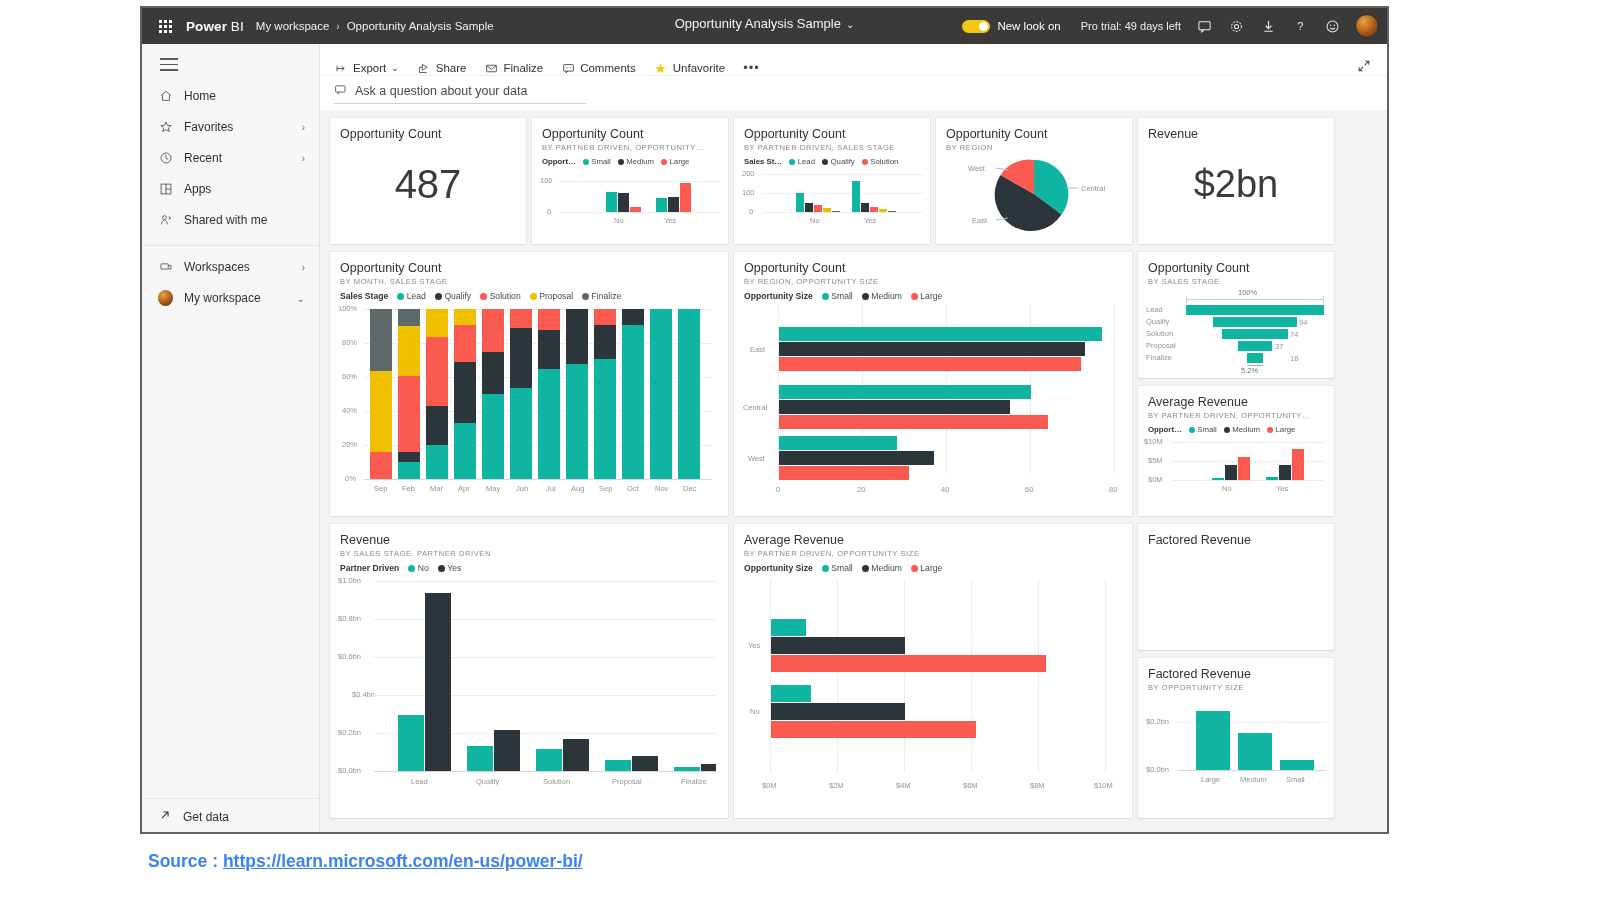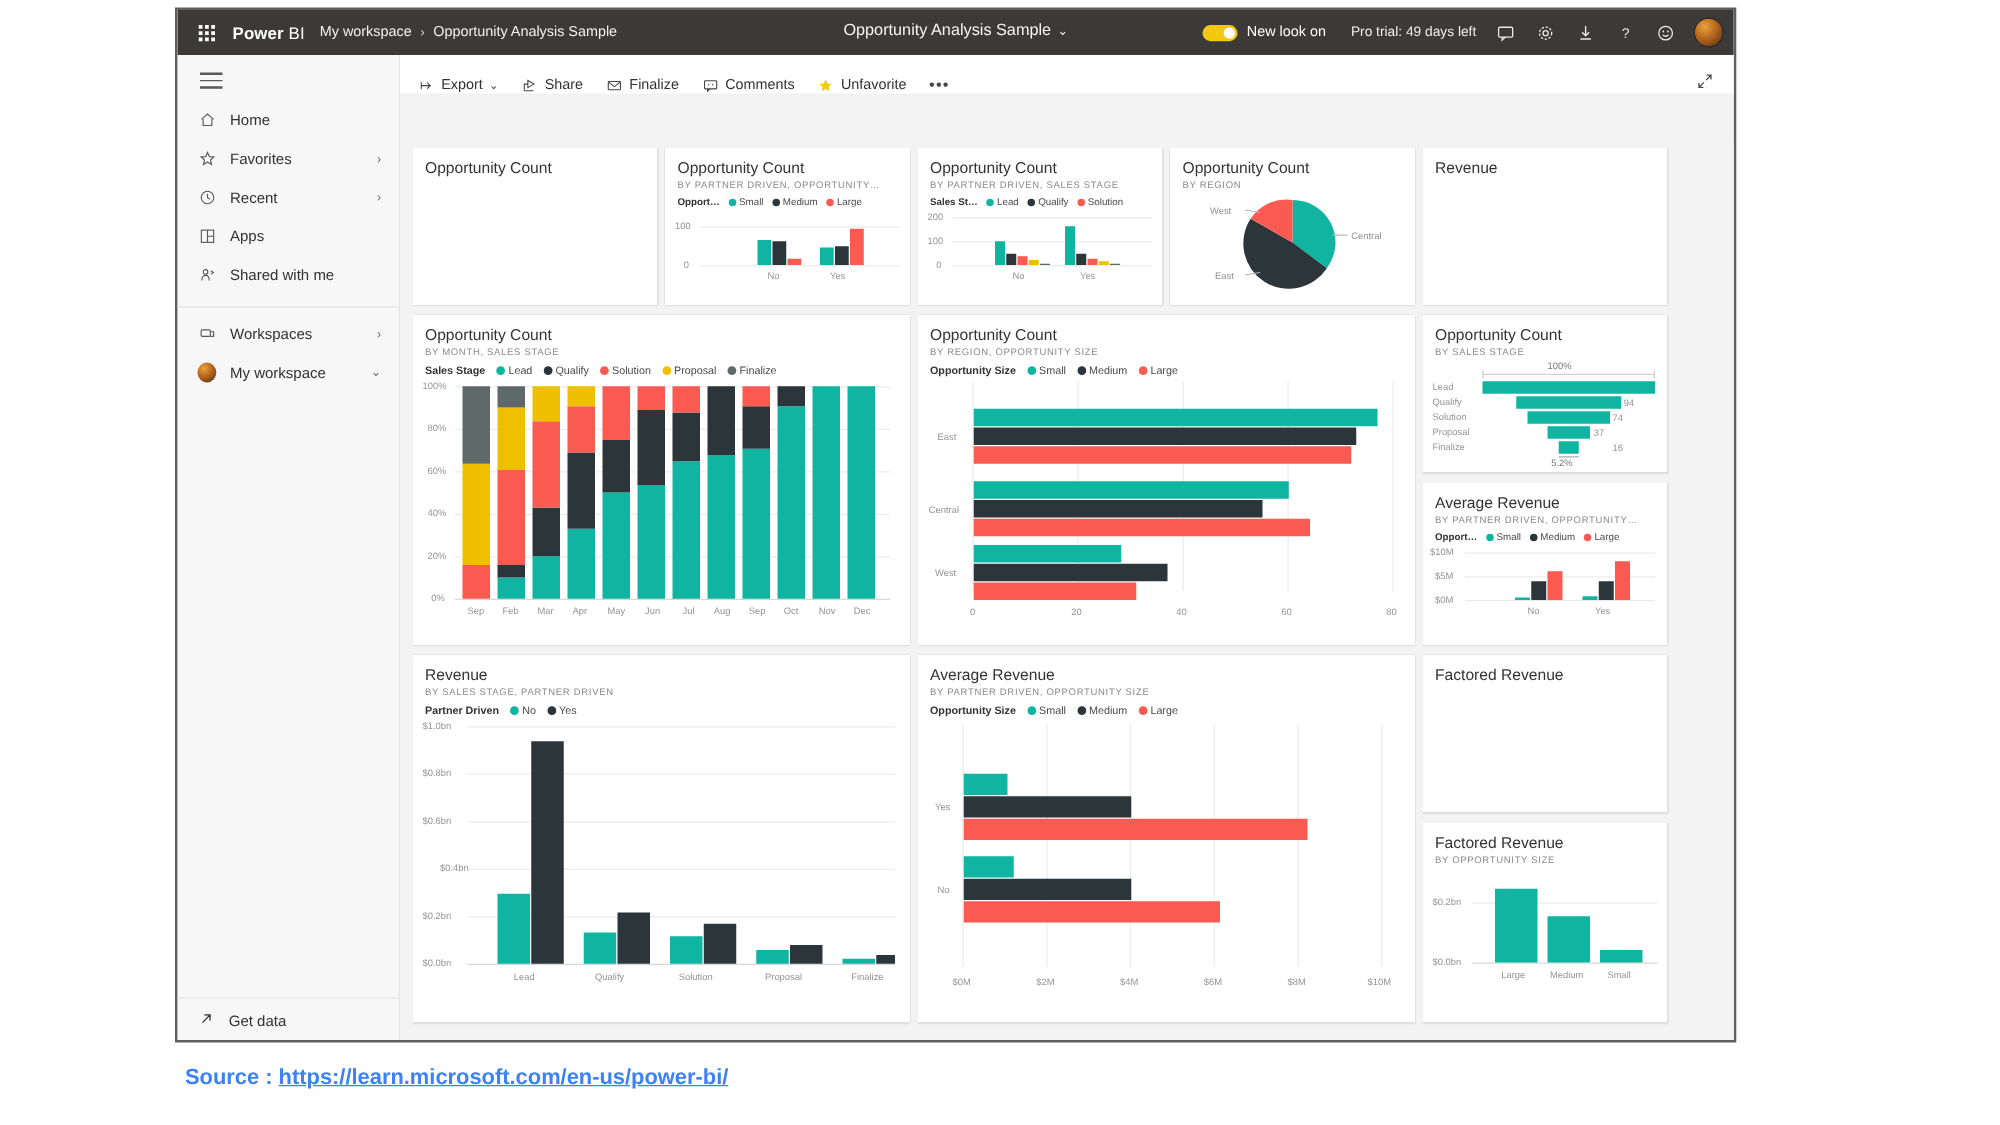--- a/index.html
+++ b/index.html
@@ -344,25 +344,37 @@
         <div class="cmd">
           <span class="dots">•••</span>
         </div>
         <span class="expand-btn">
           <svg width="14" height="14" viewBox="0 0 16 16">
               <path d="M9.5 2.5 L13.5 2.5 L13.5 6.5 M13.5 2.5 L9 7 M6.5 13.5 L2.5 13.5 L2.5 9.5 M2.5 13.5 L7 9" fill="none" stroke="currentColor" stroke-width="1.15"></path>
             </svg>
         </span>
       </div>
 
+      <div class="qabar">
+        <div class="qa-field">
+          <span class="cic" style="color:#5a5a5a">
+            <svg width="13" height="13" viewBox="0 0 16 16">
+                <rect x="2" y="3.5" width="11.5" height="7.6" rx=".9" fill="none" stroke="currentColor" stroke-width="1.1"></rect>
+                <path d="M4.6 11.1 L4.6 13.4 L7 11.1" fill="none" stroke="currentColor" stroke-width="1.1"></path>
+              </svg>
+          </span>
+          <span class="qa-text">Ask a question about your data</span>
+        </div>
+      </div>
 
       <div class="board">
 
         <div class="tile" style="left:10px; top:8px; width:196px; height:126px;">
           <div class="t-title">Opportunity Count</div>
+          <div class="bignum" style="height:86px; font-size:40px;">487</div>
         </div>
 
         <div class="tile" style="left:212px; top:8px; width:196px; height:126px;">
           <div class="t-title">Opportunity Count</div>
           <div class="t-sub">BY PARTNER DRIVEN, OPPORTUNITY…</div>
           <div class="legend">
             <span class="lab">Opport…</span>
             <span class="li">
                 <span class="dot" style="background:#0fb5a0"></span>
                 <span>Small</span>
@@ -450,20 +462,21 @@
               <line x1="72" y1="66" x2="60" y2="68" stroke="#b7b7b7" stroke-width="1"></line>
               <text x="36" y="71" font-size="7.5" fill="#8f8f8f" font-family="Liberation Sans, sans-serif">East</text>
               <line x1="72" y1="18" x2="60" y2="16" stroke="#b7b7b7" stroke-width="1"></line>
               <text x="32" y="19" font-size="7.5" fill="#8f8f8f" font-family="Liberation Sans, sans-serif">West</text>
             </svg>
           </div>
         </div>
 
         <div class="tile" style="left:818px; top:8px; width:196px; height:126px;">
           <div class="t-title">Revenue</div>
+          <div class="bignum" style="height:86px; font-size:38px;">$2bn</div>
         </div>
 
         <div class="tile" style="left:10px; top:142px; width:398px; height:264px;">
           <div class="t-title">Opportunity Count</div>
           <div class="t-sub">BY MONTH, SALES STAGE</div>
           <div class="legend big">
             <span class="lab">Sales Stage</span>
             <span class="li">
                 <span class="dot" style="background:#0fb5a0"></span>
                 <span>Lead</span>

